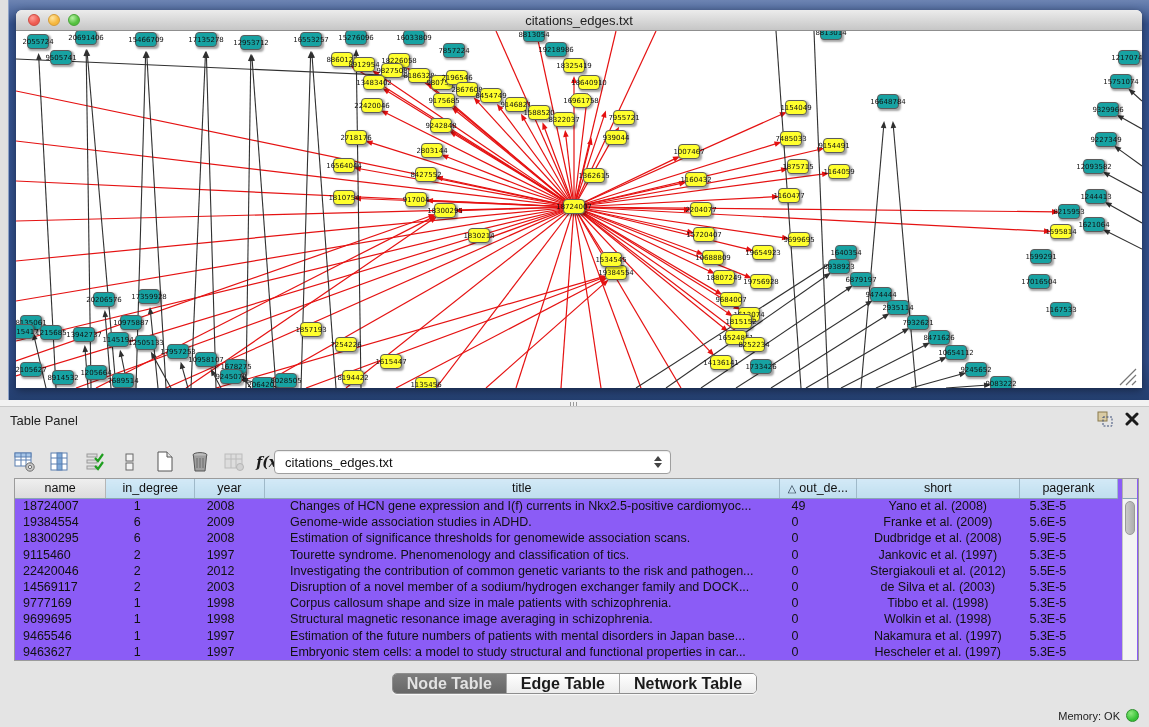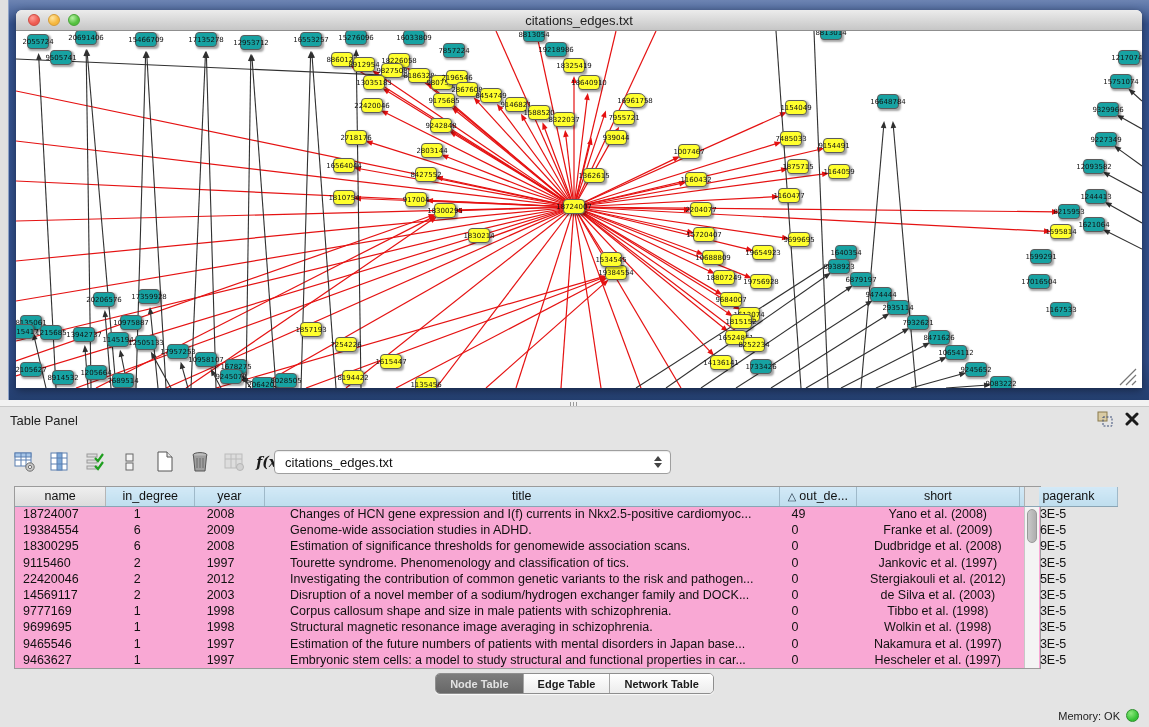--- a/index.html
+++ b/index.html
@@ -47,22 +47,22 @@
   .fx { font-family:"DejaVu Serif",serif; font-style:italic; font-weight:bold; font-size:14px; color:#1a1a1a; }
   .dropdown { position:absolute; left:274px; top:43px; width:397px; height:24px; background:#fff;
     border:1px solid #9f9f9f; border-radius:4px; display:flex; align-items:center; box-shadow:inset 0 1px 1px rgba(0,0,0,.08); }
   .dropdown .dd-label { font-size:13px; color:#111; padding-left:10px; flex:1; }
   .dd-arrows { margin-right:8px; display:flex; flex-direction:column; gap:2px; }
   .dd-arrows i { display:block; width:0; height:0; border-left:4px solid transparent; border-right:4px solid transparent; }
   .dd-up { border-bottom:5px solid #444; }
   .dd-down { border-top:5px solid #444; }
 
   
-  .table-box { position:absolute; left:14px; top:79px; width:1027px; height:183px;
-    background:#f9a8d4; border:1px solid #9b9b9b; }
+  .table-box { position:absolute; left:14px; top:71px; width:1125px; height:183px;
+    background:#8b5cf6; border:1px solid #9b9b9b; }
   table.grid { border-collapse:collapse; table-layout:fixed; width:1103px; font-size:12.5px; color:#111; }
   .grid th { height:19px; font-weight:normal; font-size:12.5px; text-align:center;
     background:linear-gradient(180deg,#d3e9f7,#bfdeee); border-right:1px solid #9fb9c9; border-bottom:1px solid #8aa5b5; padding:0 2px; overflow:hidden; white-space:nowrap;}
   .grid th.gray { background:linear-gradient(180deg,#efefef,#dcdcdc); border-right:1px solid #b5b5b5; }
   .grid td { height:16.2px; padding:0; white-space:nowrap; overflow:hidden; }
   .grid td.c0 { padding-left:8px; }
   .grid td.c1 { padding-left:28px; }
   .grid td.c2 { padding-left:12px; }
   .grid td.c3 { padding-left:26px; }
   .grid td.c4 { padding-left:12px; }
@@ -70,21 +70,21 @@
   .grid td.c6 { padding-left:10px; }
   .sort-tri { color:#234; font-size:11px; margin-right:3px; }
   .vscroll { position:absolute; right:1px; top:20px; width:15px; height:161px; background:#f4f4f4; border-left:1px solid #c7c7c7; }
   .vthumb { position:absolute; left:2px; top:2px; width:10px; height:34px; background:linear-gradient(90deg,#c9c9c9,#aeaeae); border-radius:5px; border:1px solid #999; }
   .corner { position:absolute; right:1px; top:0; width:15px; height:20px; background:#e3e3e3; border-left:1px solid #b0b0b0; border-bottom:1px solid #8aa5b5;}
 
   
   .tabbar { position:absolute; left:0; top:266px; width:1149px; display:flex; justify-content:center; }
   .seg { display:flex; border:1px solid #8e8e8e; border-radius:5px; overflow:hidden; height:21px;
     box-shadow:0 1px 1px rgba(255,255,255,.8); }
-  .seg button { border:none; font-family:"Liberation Sans",sans-serif; font-size:11px; font-weight:bold;
+  .seg button { border:none; font-family:"Liberation Sans",sans-serif; font-size:16px; font-weight:bold;
     padding:0 14px; background:linear-gradient(180deg,#ffffff,#ececec); color:#1a1a1a; border-right:1px solid #a5a5a5; cursor:default;}
   .seg button:last-child { border-right:none; }
   .seg button.active { background:linear-gradient(180deg,#7d7d7d,#676767); color:#e3e3e3; }
 
   
   .status { position:absolute; right:10px; bottom:5px; display:flex; align-items:center; gap:6px; }
   .status .mem { font-size:11px; color:#222; }
   .mem-dot { width:13px; height:13px; border-radius:50%; background:radial-gradient(circle at 35% 30%,#8ee97e,#35c135 65%); border:1px solid #2a8f2a; }
 </style>
 </head>
@@ -331,21 +331,21 @@
         <div class="gnode ny" style="left: 372px; top: 22px;">
           <span>18226058</span>
         </div>
         <div class="gnode ny" style="left: 365px; top: 32px;">
           <span>9827508</span>
         </div>
         <div class="gnode ny" style="left: 392px; top: 37px;">
           <span>8186328</span>
         </div>
         <div class="gnode ny" style="left: 347px; top: 44px;">
-          <span>13035183</span>
+          <span>13483402</span>
         </div>
         <div class="gnode ny" style="left: 415px; top: 44px;">
           <span>9807508</span>
         </div>
         <div class="gnode ny" style="left: 430px; top: 39px;">
           <span>2196546</span>
         </div>
         <div class="gnode ny" style="left: 440px; top: 51px;">
           <span>2867608</span>
         </div>
@@ -363,21 +363,21 @@
         </div>
         <div class="gnode ny" style="left: 512px; top: 74px;">
           <span>1588520</span>
         </div>
         <div class="gnode ny" style="left: 537px; top: 81px;">
           <span>8322037</span>
         </div>
         <div class="gnode ny" style="left: 567px; top: 89px; margin-top: 48px;">
           <span>1362615</span>
         </div>
-        <div class="gnode ny" style="left: 608px; top: 62px; border-radius: 7px;">
+        <div class="gnode ny" style="left: 554px; top: 62px; border-radius: 7px;">
           <span>16961758</span>
         </div>
         <div class="gnode ny" style="left: 547px; top: 27px;">
           <span>18325419</span>
         </div>
         <div class="gnode ny" style="left: 562px; top: 44px;">
           <span>18640910</span>
         </div>
         <div class="gnode ny" style="left: 414px; top: 87px; padding-left: 16px;">
           <span>9242848</span>

